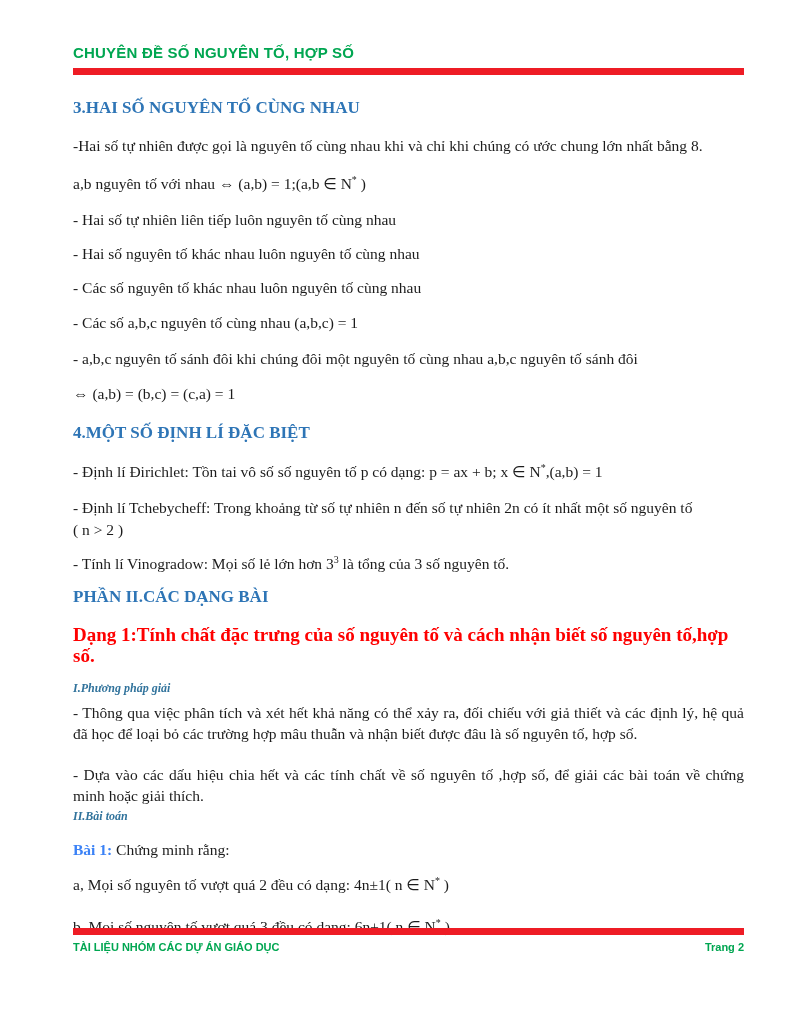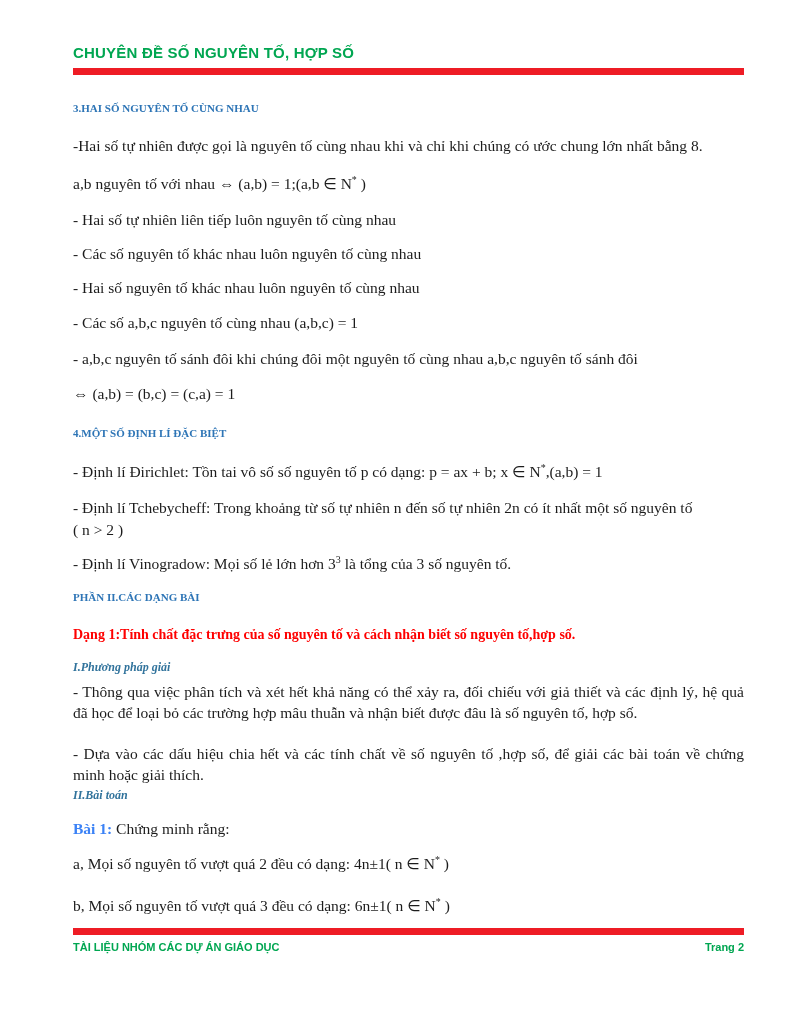--- a/index.html
+++ b/index.html
@@ -46,28 +46,28 @@
     font-size: 11px;
     color: #00A651;
   }
   
   .content { position: absolute; top: 97px; left: 73px; right: 48px; }
   .content p { margin: 0 0 13px; line-height: 21px; }
   p.formula { line-height: 24px; margin-bottom: 13px; }
   .h-blue {
     color: #2E75B6;
     font-weight: bold;
-    font-size: 11px;
+    font-size: 17px;
     margin: 0 0 16px;
     line-height: 22px;
   }
   .h-red {
     color: #FE0000;
     font-weight: bold;
-    font-size: 14px;
+    font-size: 19px;
     margin: 0 0 12px;
     line-height: 21px;
   }
   .h-sub {
     color: #31739C;
     font-weight: bold;
     font-style: italic;
     font-size: 12px;
     margin: 0 0 3px;
     line-height: 21px;
@@ -97,38 +97,38 @@
   <div class="content">
 
     <h2 class="h-blue">3.HAI SỐ NGUYÊN TỐ CÙNG NHAU</h2>
 
     <p class="justify mb16">-Hai số tự nhiên được gọi là nguyên tố cùng nhau khi và chỉ khi chúng có ước chung lớn nhất bằng 8.</p>
 
     <p class="formula"><span class="math">a,b</span><span> nguyên tố với nhau </span><span class="arrow">⇔</span><span class="math"> (a,b) = 1;(a,b ∈ N</span><sup class="math">*</sup><span class="math"> )</span></p>
 
     <p>- Hai số tự nhiên liên tiếp luôn nguyên tố cùng nhau</p>
 
+    <p>- Hai số nguyên tố khác nhau luôn nguyên tố cùng nhau</p>
+
     <p>- Các số nguyên tố khác nhau luôn nguyên tố cùng nhau</p>
-
-    <p>- Hai số nguyên tố khác nhau luôn nguyên tố cùng nhau</p>
 
     <p class="formula"><span>- Các số </span><span class="math">a,b,c</span><span> nguyên tố cùng nhau </span><span class="math">(a,b,c) = 1</span></p>
 
     <p><span>- </span><span class="math">a,b,c</span><span> nguyên tố sánh đôi khi chúng đôi một nguyên tố cùng nhau </span><span class="math">a,b,c</span><span> nguyên tố sánh đôi</span></p>
 
     <p class="formula mb16"><span class="arrow">⇔</span><span class="math"> (a,b) = (b,c) = (c,a) = 1</span></p>
 
     <h2 class="h-blue">4.MỘT SỐ ĐỊNH LÍ ĐẶC BIỆT</h2>
 
     <p class="formula"><span>- Định lí Đirichlet: Tồn tai vô số số nguyên tố p có dạng: </span><span class="math">p = ax + b; x ∈ N</span><sup class="math">*</sup><span class="math">,(a,b) = 1</span></p>
 
     <p class="justify mb0"><span>- Định lí Tchebycheff: Trong khoảng từ số tự nhiên </span><span class="math">n</span><span> đến số tự nhiên </span><span class="math">2n</span><span> có ít nhất một số nguyên tố</span></p>
     <p class="formula mb10"><span class="math">( n &gt; 2 )</span></p>
 
-    <p class="formula mb10"><span>- Định lí Vinogradow: Mọi số lẻ lớn hơn </span><span class="math">3</span><sup class="math">3</sup><span> là tổng của 3 số nguyên tố.</span></p>
+    <p class="formula mb10"><span>- Tính lí Vinogradow: Mọi số lẻ lớn hơn </span><span class="math">3</span><sup class="math">3</sup><span> là tổng của 3 số nguyên tố.</span></p>
 
     <h2 class="h-blue">PHẦN II.CÁC DẠNG BÀI</h2>
 
     <h3 class="h-red">Dạng 1:Tính chất đặc trưng của số nguyên tố và cách nhận biết số nguyên tố,hợp số.</h3>
 
     <h4 class="h-sub">I.Phương pháp giải</h4>
 
     <p class="justify mb20">- Thông qua việc phân tích và xét hết khả năng có thể xảy ra, đối chiếu với giả thiết và các định lý, hệ quả đã học để loại bỏ các trường hợp mâu thuẫn và nhận biết được đâu là số nguyên tố, hợp số.</p>
     <p class="justify mb0">- Dựa vào các dấu hiệu chia hết và các tính chất về số nguyên tố ,hợp số, để giải các bài toán về chứng minh hoặc giải thích.</p>
 

